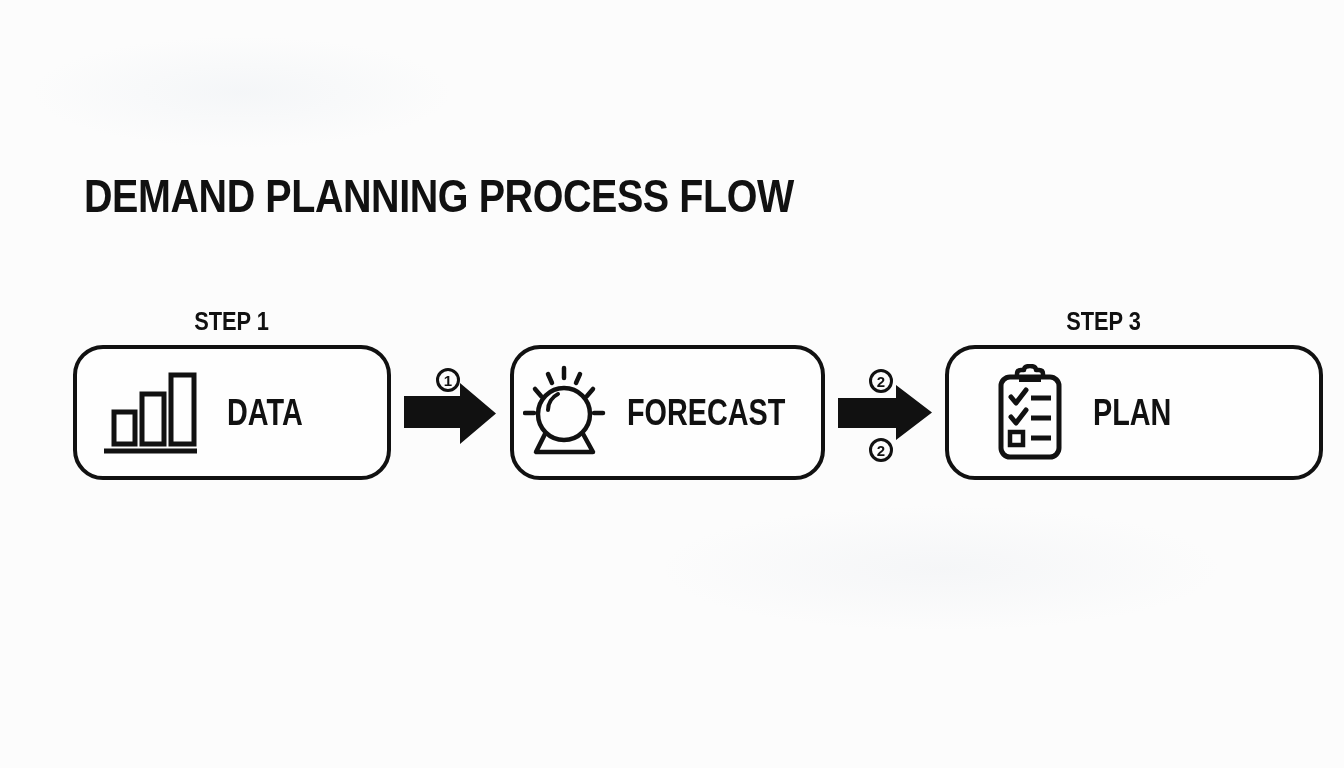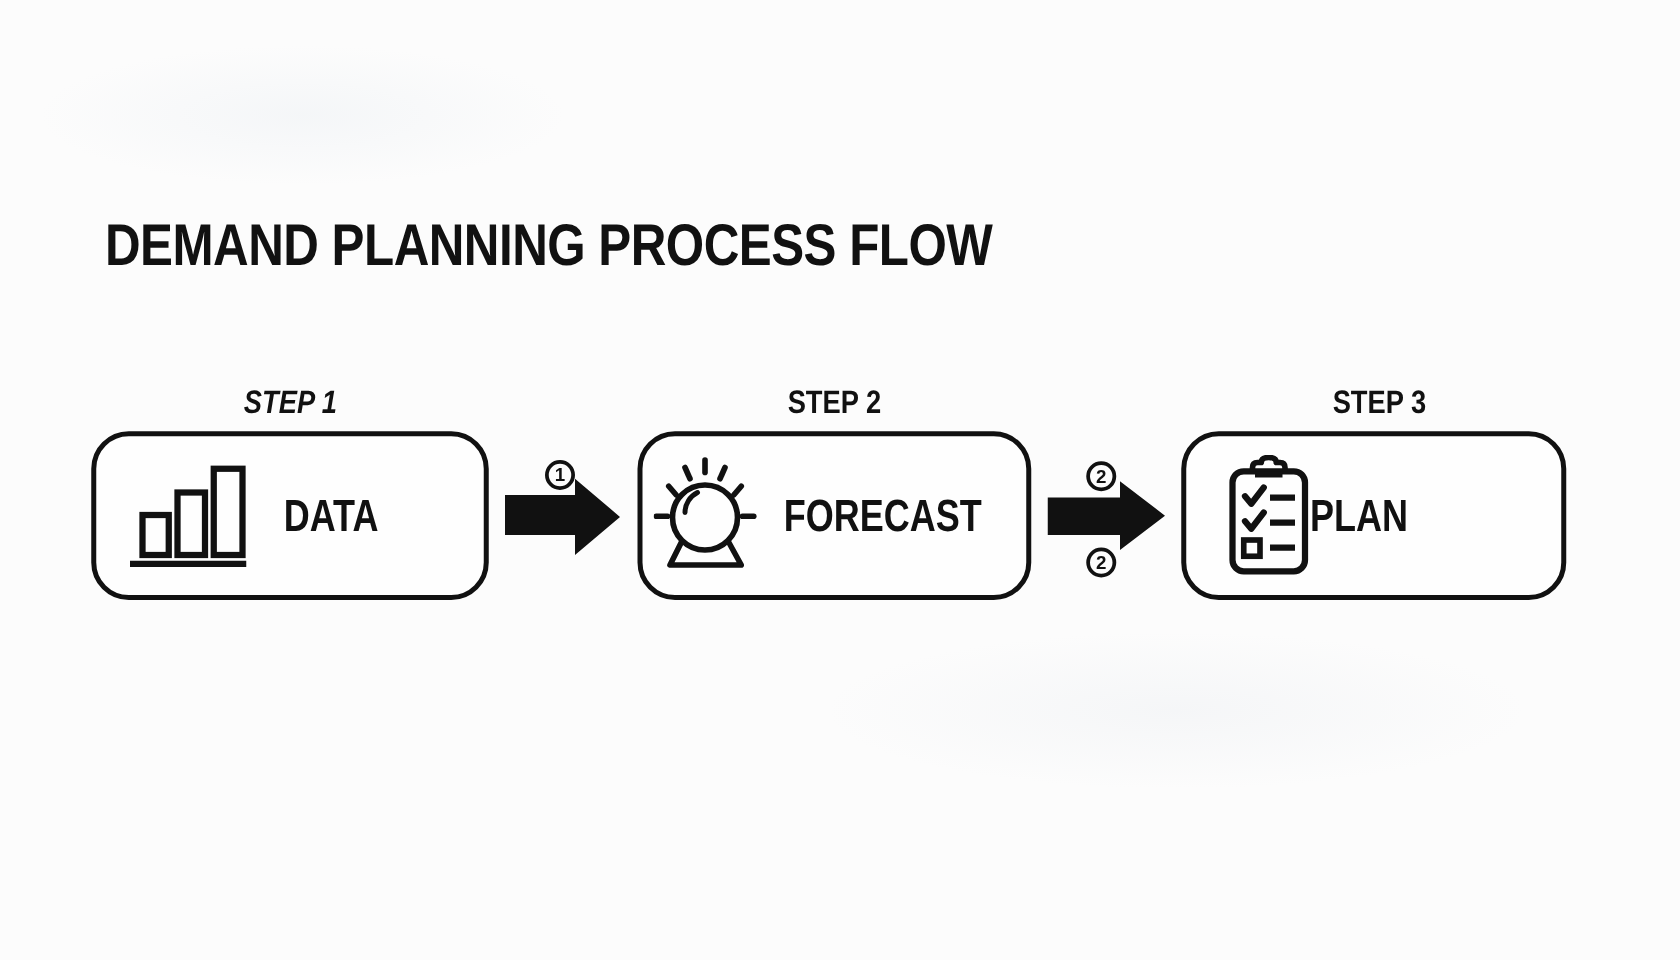--- a/index.html
+++ b/index.html
@@ -57,21 +57,21 @@
     top: 345px;
     height: 135px;
     border: 4px solid #111;
     border-radius: 30px;
     background: #fefefe;
     display: flex;
     align-items: center;
   }
   .box-1 { left: 73px;  width: 318px; padding-left: 26px; gap: 28px; }
   .box-2 { left: 510px; width: 315px; padding-left: 9px; gap: 20px; }
-  .box-3 { left: 945px; width: 308px; padding-left: 33px; }
+  .box-3 { left: 945px; width: 378px; padding-left: 48px; gap: 30px; }
   .box-label {
     font-size: 36px;
     font-weight: 700;
     letter-spacing: 0;
     color: #111;
   }
   .box-label .cond { transform: scaleX(0.8); }
   .icon { display: block; flex: 0 0 auto; }
   .arrow-svg { position: absolute; display: block; }
   .arrow-1 { left: 404px; top: 382px; }
@@ -97,25 +97,22 @@
 </style>
 </head>
 <body>
 
 <div class="canvas">
 
   <div class="title">
     <span class="cond">DEMAND PLANNING PROCESS FLOW</span>
   </div>
 
-  <div class="step-label" style="left:73px;width:318px;font-style:italic;">
+  <div class="step-label" style="left:73px;width:318px;">
     <span class="cond-center">STEP 1</span>
-  </div>
-  <div class="step-label" style="left:510px;width:315px;">
-    <span class="cond-center">STEP 2</span>
   </div>
   <div class="step-label" style="left:945px;width:317px;">
     <span class="cond-center">STEP 3</span>
   </div>
 
   <div class="step-box box-1">
     <svg class="icon" width="96" height="84" viewBox="0 0 96 84">
       <rect x="11" y="41" width="21" height="32" fill="none" stroke="#111" stroke-width="5"></rect>
       <rect x="39" y="23" width="22" height="50" fill="none" stroke="#111" stroke-width="5"></rect>
       <rect x="68" y="4" width="23" height="69" fill="none" stroke="#111" stroke-width="5"></rect>

